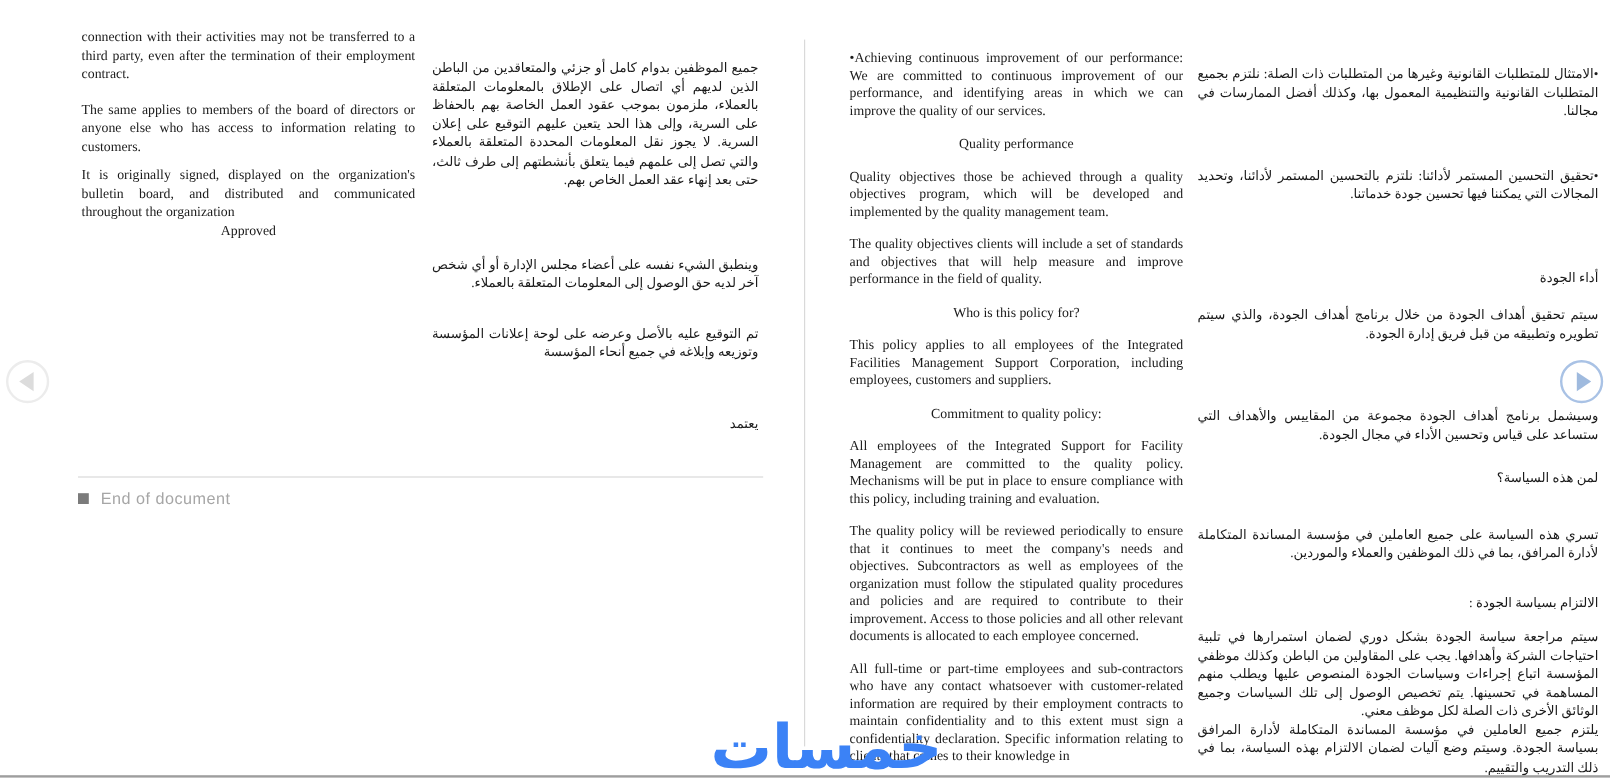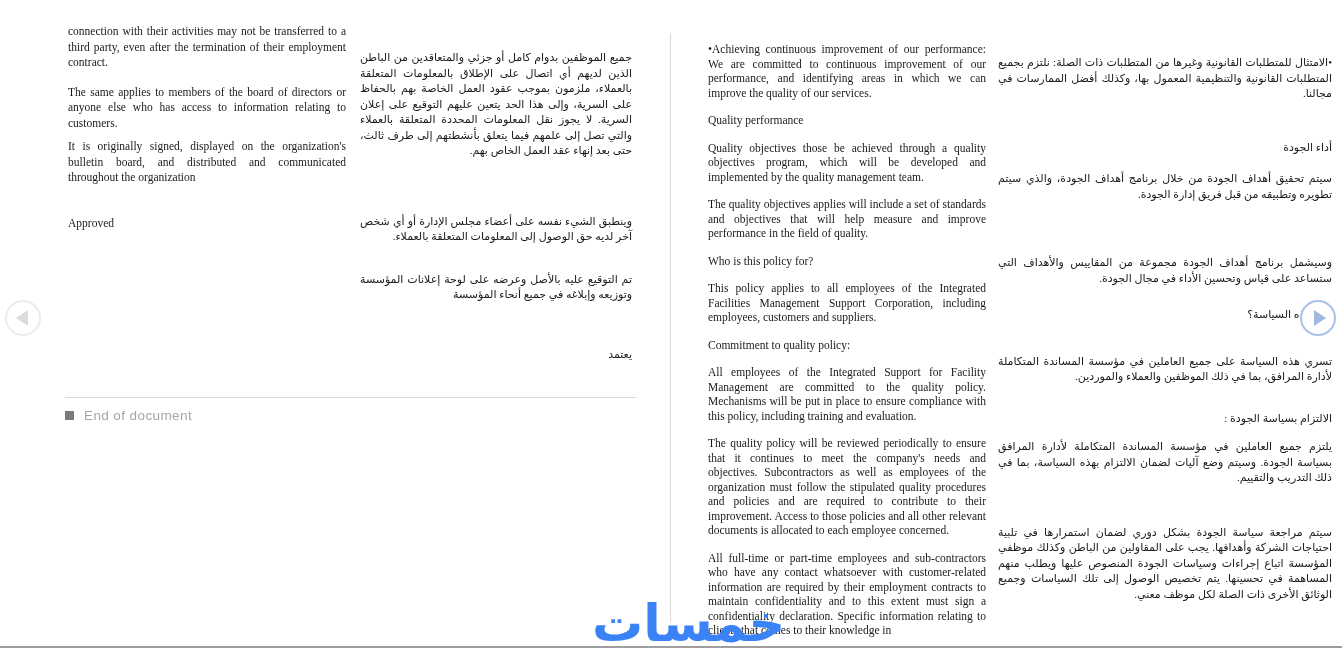--- a/index.html
+++ b/index.html
@@ -15,21 +15,21 @@
   
   .col { position: absolute; }
   .col p {
     font-family: "Liberation Serif", "DejaVu Serif", "DejaVu Sans", serif;
     color: #1a1a1a;
     text-align: justify;
   }
   .col.en p { font-size: 11.5px; line-height: 15.5px; direction: ltr; }
   .col.en-r p { font-size: 11.5px; line-height: 14.5px; direction: ltr; }
   .col.ar p { font-size: 11px; line-height: 15.5px; direction: rtl; text-align: justify; }
-  .col p.single { text-align: left; }
+  .col p.single { text-align: center; }
   .col.ar p.single { text-align: right; }
 
   
   .page-divider {
     position: absolute; left: 670px; top: 33px;
     width: 1px; height: 589px; background: #d9d9d9;
   }
 
   
   .bottom-rule {
@@ -78,21 +78,21 @@
 </style>
 </head>
 <body>
 
 <div class="viewer">
 
   <div>
     <div class="col en" style="left:68px; top:24px; width:278px;">
       <p style="margin-bottom:14px;">connection with their activities may not be transferred to a third party, even after the termination of their employment contract.</p>
       <p style="margin-bottom:8px;">The same applies to members of the board of directors or anyone else who has access to information relating to customers.</p>
-      <p style="margin-bottom:30px;">It is originally signed, displayed on the organization's bulletin board, and distributed and communicated throughout the organization</p>
+      <p style="">It is originally signed, displayed on the organization's bulletin board, and distributed and communicated throughout the organization</p>
       <p class="single">Approved</p>
     </div>
     <div class="col ar" style="left:360px; top:50px; width:272px;">
       <p style="margin-bottom:55px;">جميع الموظفين بدوام كامل أو جزئي والمتعاقدين من الباطن الذين لديهم أي اتصال على الإطلاق بالمعلومات المتعلقة بالعملاء، ملزمون بموجب عقود العمل الخاصة بهم بالحفاظ على السرية، وإلى هذا الحد يتعين عليهم التوقيع على إعلان السرية. لا يجوز نقل المعلومات المحددة المتعلقة بالعملاء والتي تصل إلى علمهم فيما يتعلق بأنشطتهم إلى طرف ثالث، حتى بعد إنهاء عقد العمل الخاص بهم.</p>
       <p style="margin-bottom:27px;">وينطبق الشيء نفسه على أعضاء مجلس الإدارة  أو أي شخص آخر لديه حق الوصول إلى المعلومات المتعلقة بالعملاء.</p>
       <p style="margin-bottom:44px;">تم التوقيع عليه بالأصل وعرضه على لوحة إعلانات المؤسسة  وتوزيعه وإبلاغه في جميع أنحاء المؤسسة</p>
       <p class="single">يعتمد</p>
     </div>
 
     <div class="end-rule"></div>
@@ -102,38 +102,39 @@
     </div>
   </div>
 
   <div class="page-divider"></div>
 
   <div>
     <div class="col en-r" style="left:708px; top:42px; width:278px;">
       <p style="margin-bottom:13px;">•Achieving continuous improvement of our performance: We are committed to continuous improvement of our performance, and identifying areas in which we can improve the quality of our services.</p>
       <p class="single" style="margin-bottom:13px;">Quality performance</p>
       <p style="margin-bottom:13px;">Quality objectives those be achieved through a quality objectives program, which will be developed and implemented by the quality management team.</p>
-      <p style="margin-bottom:13px;">The quality objectives applies will include a set of standards and objectives that will help measure and improve performance in the field of quality.</p>
+      <p style="margin-bottom:13px;">The quality objectives clients will include a set of standards and objectives that will help measure and improve performance in the field of quality.</p>
       <p class="single" style="margin-bottom:13px;">Who is this policy for?</p>
       <p style="margin-bottom:13px;">This policy applies to all employees of the Integrated Facilities Management Support Corporation, including employees, customers and suppliers.</p>
       <p class="single" style="margin-bottom:13px;">Commitment to quality policy:</p>
       <p style="margin-bottom:13px;">All employees of the Integrated Support for Facility Management are committed to the quality policy. Mechanisms will be put in place to ensure compliance with this policy, including training and evaluation.</p>
       <p style="margin-bottom:13px;">The quality policy will be reviewed periodically to ensure that it continues to meet the company's needs and objectives. Subcontractors as well as employees of the organization must follow the stipulated quality procedures and policies and are required to contribute to their improvement. Access to those policies and all other relevant documents is allocated to each employee concerned.</p>
       <p>All full-time or part-time employees and sub-contractors who have any contact whatsoever with customer-related information are required by their employment contracts to maintain confidentiality and to this extent must sign a confidentiality declaration. Specific information relating to clients that comes to their knowledge in</p>
     </div>
     <div class="col ar" style="left:998px; top:55px; width:334px;">
       <p style="margin-bottom:38px;">•الامتثال للمتطلبات القانونية وغيرها من المتطلبات ذات الصلة: نلتزم بجميع المتطلبات القانونية والتنظيمية المعمول بها، وكذلك أفضل الممارسات في مجالنا.</p>
+      <p style="margin-bottom:54px;">•تحقيق التحسين المستمر لأدائنا: نلتزم بالتحسين المستمر لأدائنا، وتحديد المجالات التي يمكننا فيها تحسين جودة خدماتنا.</p>
       <p class="single" style="margin-bottom:16px;">أداء الجودة</p>
       <p style="margin-bottom:53px;">سيتم تحقيق أهداف الجودة من خلال برنامج أهداف الجودة، والذي سيتم تطويره وتطبيقه من قبل فريق إدارة الجودة.</p>
       <p style="margin-bottom:21px;">وسيشمل برنامج أهداف الجودة مجموعة من المقاييس والأهداف التي ستساعد على قياس وتحسين الأداء في مجال الجودة.</p>
       <p class="single" style="margin-bottom:31px;">لمن هذه السياسة؟</p>
       <p style="margin-bottom:26px;">تسري هذه السياسة على جميع العاملين في مؤسسة المساندة المتكاملة لأدارة المرافق، بما في ذلك الموظفين والعملاء والموردين.</p>
       <p class="single" style="margin-bottom:13px;">الالتزام بسياسة الجودة :</p>
+      <p>سيتم مراجعة سياسة الجودة بشكل دوري لضمان استمرارها في تلبية احتياجات الشركة وأهدافها. يجب على المقاولين من الباطن وكذلك موظفي المؤسسة اتباع إجراءات وسياسات الجودة المنصوص عليها ويطلب منهم المساهمة في تحسينها. يتم تخصيص الوصول إلى تلك السياسات وجميع الوثائق الأخرى ذات الصلة لكل موظف معني.</p>
       <p style="margin-bottom:39px;">يلتزم جميع العاملين في مؤسسة  المساندة المتكاملة لأدارة المرافق  بسياسة الجودة. وسيتم وضع آليات لضمان الالتزام بهذه السياسة، بما في ذلك التدريب والتقييم.</p>
-      <p>سيتم مراجعة سياسة الجودة بشكل دوري لضمان استمرارها في تلبية احتياجات الشركة وأهدافها. يجب على المقاولين من الباطن وكذلك موظفي المؤسسة اتباع إجراءات وسياسات الجودة المنصوص عليها ويطلب منهم المساهمة في تحسينها. يتم تخصيص الوصول إلى تلك السياسات وجميع الوثائق الأخرى ذات الصلة لكل موظف معني.</p>
     </div>
   </div>
 
   <div class="nav-btn nav-prev">
     <span class="tri tri-left"></span>
   </div>
   <div class="nav-btn nav-next">
     <span class="tri tri-right"></span>
   </div>
 

